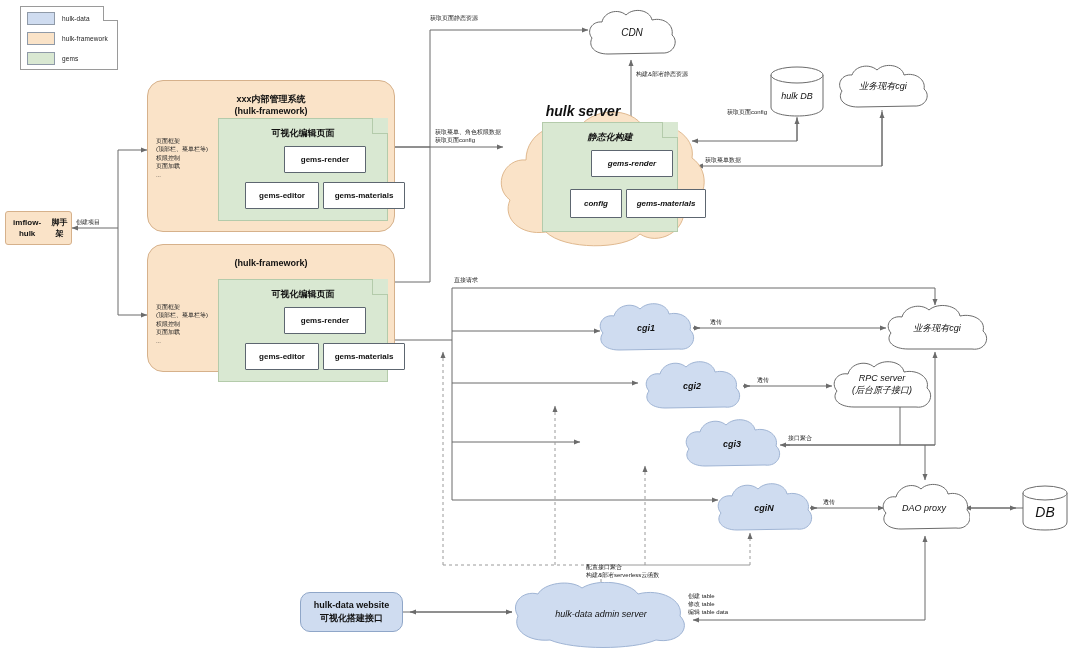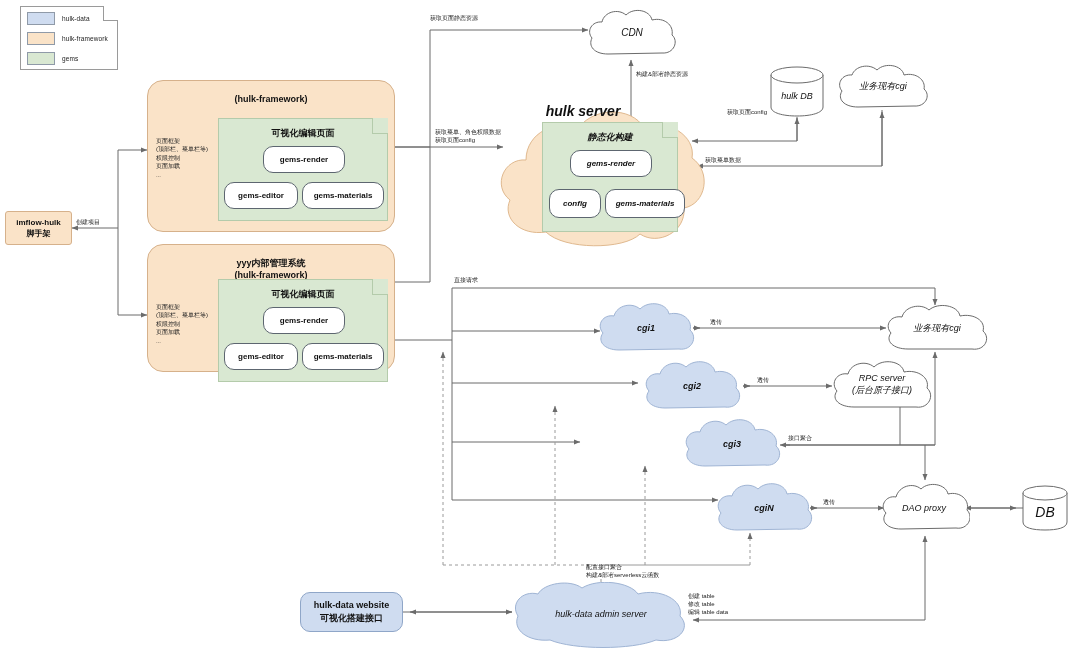--- a/index.html
+++ b/index.html
@@ -23,25 +23,25 @@
   .framework .fw-title{position:absolute;left:0;right:0;top:12px;text-align:center;font-size:9px;
         font-weight:bold;color:#111;line-height:12px;}
   .framework .fw-side{position:absolute;left:8px;font-size:6px;color:#222;line-height:8.4px;white-space:pre-line;}
 
   .gemsarea{position:absolute;background:#d9e8d2;border:1px solid #b4cbab;}
   .gemsarea .fold{position:absolute;right:-1px;top:-1px;width:15px;height:15px;background:#d9e8d2;
         border-left:1px solid #b4cbab;border-bottom:1px solid #b4cbab;}
   .gemsarea .ga-title{position:absolute;left:0;right:0;top:8px;text-align:center;font-size:9px;
         font-weight:bold;color:#111;}
 
-  .chip{position:absolute;background:#fff;border:1px solid #5d6670;border-radius:10px;
-        display:flex;align-items:center;justify-content:center;font-size:8px;font-weight:bold;color:#111;}
+  .chip{position:absolute;background:#fff;border:1px solid #5d6670;border-radius:1px;
+        display:flex;align-items:center;justify-content:center;font-size:8px;font-weight:bold;color:#111;margin-left:21px;}
 
   .scaffold{background:#fae3c8;border:1px solid #d6b18b;border-radius:3px;
-        display:flex;flex-direction:column;align-items:center;justify-content:center;
+        display:flex;align-items:center;justify-content:center;
         font-size:8px;font-weight:bold;color:#111;line-height:11px;text-align:center;}
 
   .website{background:#cfdcf0;border:1px solid #8fa6c8;border-radius:10px;
         display:flex;flex-direction:column;align-items:center;justify-content:center;
         font-size:9px;font-weight:bold;color:#111;line-height:13px;text-align:center;}
 
   
   .shape{position:absolute;font-style:italic;}
   .shape .lbl{position:absolute;left:0;right:0;text-align:center;color:#111;line-height:12px;}
 
@@ -148,39 +148,39 @@
   </div>
 
   <div class="box scaffold" style="left:5px;top:211px;width:67px;height:34px;">
     <span>imflow-hulk</span>
     <span>脚手架</span>
   </div>
   <div class="elabel" style="left:76px;top:218px;">创建项目</div>
 
   <div class="box framework" style="left:147px;top:80px;width:248px;height:152px;">
     <div class="fw-title">
+      <div>xxx内部管理系统</div>
       <div>(hulk-framework)</div>
     </div>
     <div class="fw-side" style="top:56px;width:62px;">页面框架
 (顶部栏、菜单栏等)
 权限控制
 页面加载
 ...</div>
     <div class="gemsarea" style="left:70px;top:37px;width:168px;height:101px;">
       <div class="fold"></div>
       <div class="ga-title">可视化编辑页面</div>
       <div class="chip" style="left:44px;top:27px;width:80px;height:25px;">gems-render</div>
       <div class="chip" style="left:5px;top:63px;width:72px;height:25px;">gems-editor</div>
       <div class="chip" style="left:83px;top:63px;width:80px;height:25px;">gems-materials</div>
     </div>
   </div>
 
   <div class="box framework" style="left:147px;top:244px;width:248px;height:128px;">
     <div class="fw-title">
-      <div>yyy内部管理系统</div>
       <div>(hulk-framework)</div>
     </div>
     <div class="fw-side" style="top:58px;width:62px;">页面框架
 (顶部栏、菜单栏等)
 权限控制
 页面加载
 ...</div>
     <div class="gemsarea" style="left:70px;top:34px;width:168px;height:101px;">
       <div class="fold"></div>
       <div class="ga-title">可视化编辑页面</div>

